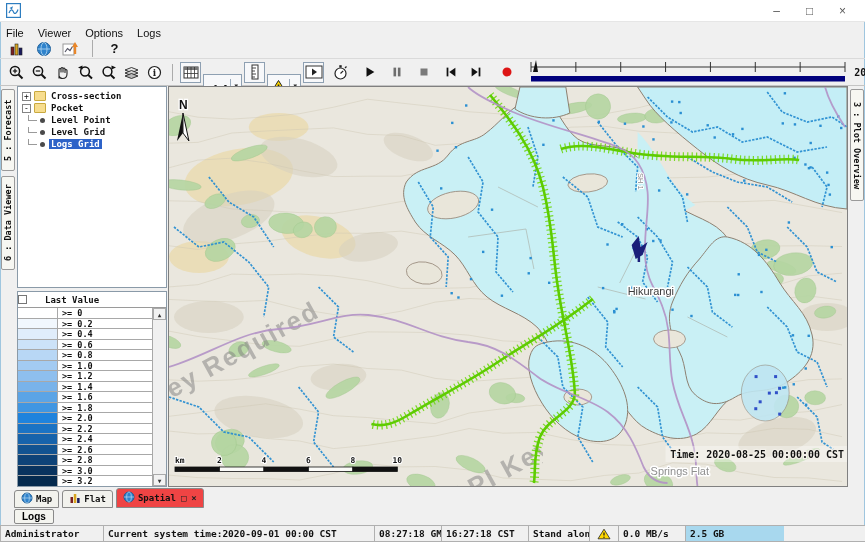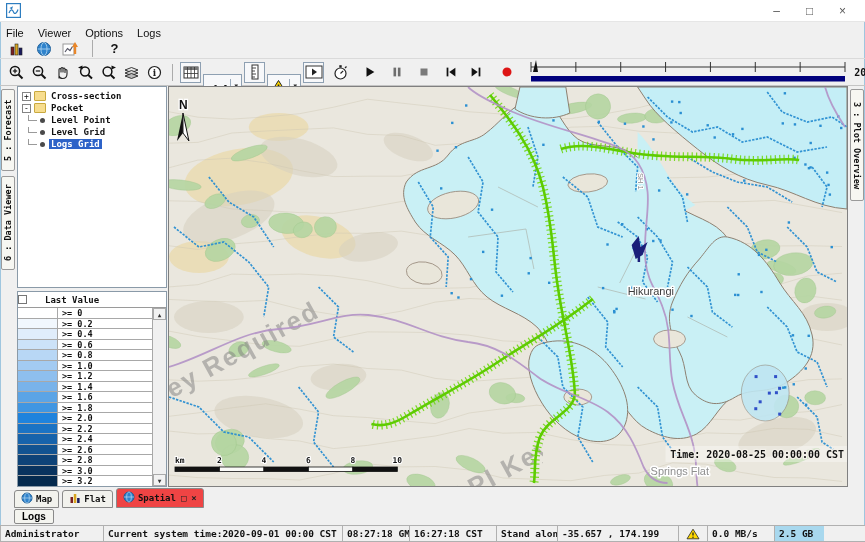--- a/index.html
+++ b/index.html
@@ -733,25 +733,24 @@
       <span class="ctrl">×</span>
     </div>
   </div>
 
 <div class="logsrow">
   <button class="logs-btn">Logs</button>
 </div>
 
 <div class="statusbar" id="statusbar">
     <div class="sb-cell" style="width: 104px;">Administrator</div>
-    <div class="sb-cell" style="width: 240px;">Current system time:2020-09-01 00:00 CST</div>
+    <div class="sb-cell" style="width: 272px;">Current system time:2020-09-01 00:00 CST</div>
     <div class="sb-cell" style="width: 68px;">08:27:18 GMT</div>
     <div class="sb-cell" style="width: 88px;">16:27:18 CST</div>
     <div class="sb-cell" style="width: 62px;">Stand alone</div>
-    <div class="sb-cell" style="width: 122px;">-35.657 , 174.199</div>
     <div class="sb-cell" style="width: 30px; justify-content: center;">
       <svg width="14" height="12" viewBox="0 0 17 15">
         <polygon points="8.5,1.5 16,13.5 1,13.5" fill="#ffd800" stroke="#222"></polygon>
         <line x1="8.5" y1="5.5" x2="8.5" y2="9.5" stroke="#222" stroke-width="1.6"></line>
         <circle cx="8.5" cy="11.6" r=".9" fill="#222"></circle>
       </svg>
     </div>
     <div class="sb-cell" style="width: 68px;">0.0 MB/s</div>
     <div class="sb-cell" style="flex: 1 1 0%; background: linear-gradient(to right, rgb(168, 216, 238) 0px, rgb(168, 216, 238) 55%, rgb(240, 240, 240) 55%);">2.5 GB</div>
   </div>

